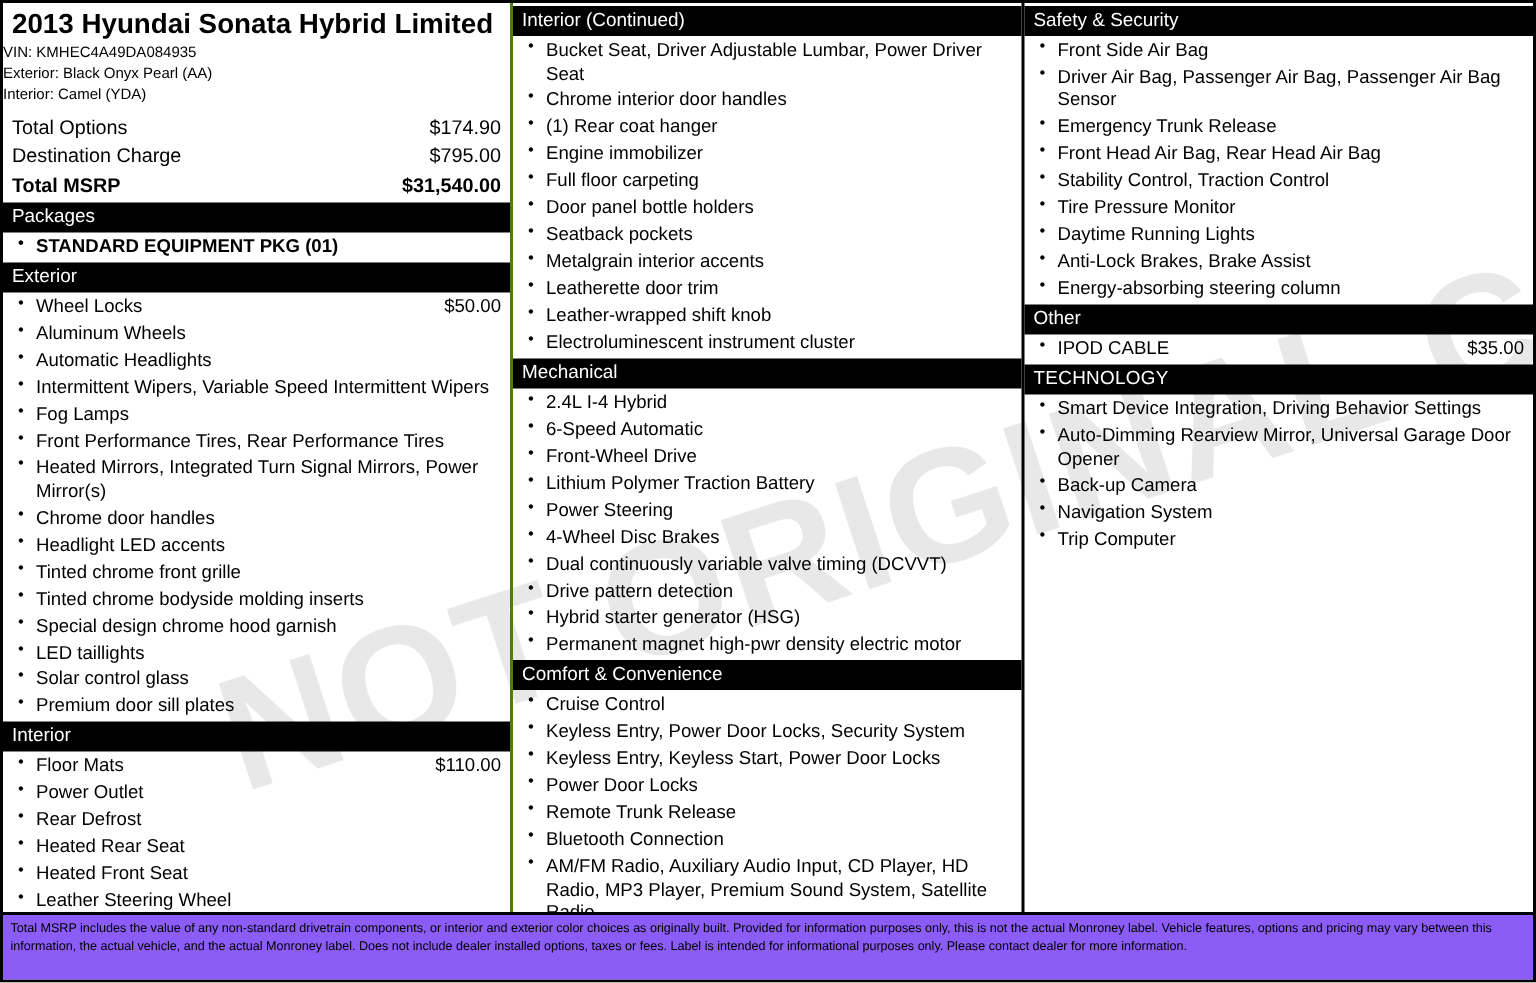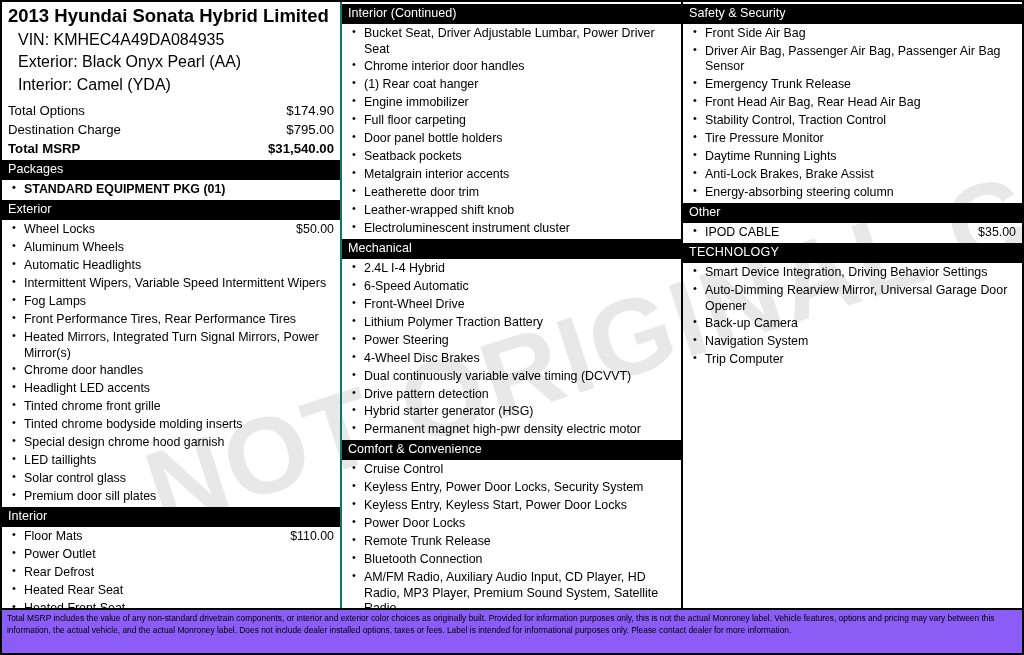--- a/index.html
+++ b/index.html
@@ -46,39 +46,39 @@
     min-height: 0;
     position: relative;
     z-index: 10;
   }
   .col {
     padding: 0;
     position: relative;
   }
   .col-left {
     width: 340px;
-    border-right: 2px solid #0f766e;
+    border-right: 2px solid #4d7c0f;
   }
   .col-mid {
     width: 341px;
     border-right: 2px solid #000;
   }
   .col-right {
     width: 339px;
   }
 
   .title {
     font-size: 18.5px;
     font-weight: bold;
     padding: 4px 6px 2px 6px;
     line-height: 1.12;
   }
   .vinline {
-    font-size: 16px;
-    padding: 0 16px;
+    font-size: 10px;
+    padding: 0 0;
     line-height: 1.42;
   }
   .price-row {
     display: flex;
     justify-content: space-between;
     font-size: 13.2px;
     padding: 0 6px;
     line-height: 1.45;
   }
   .price-row.total { font-weight: bold; align-items: center; }

